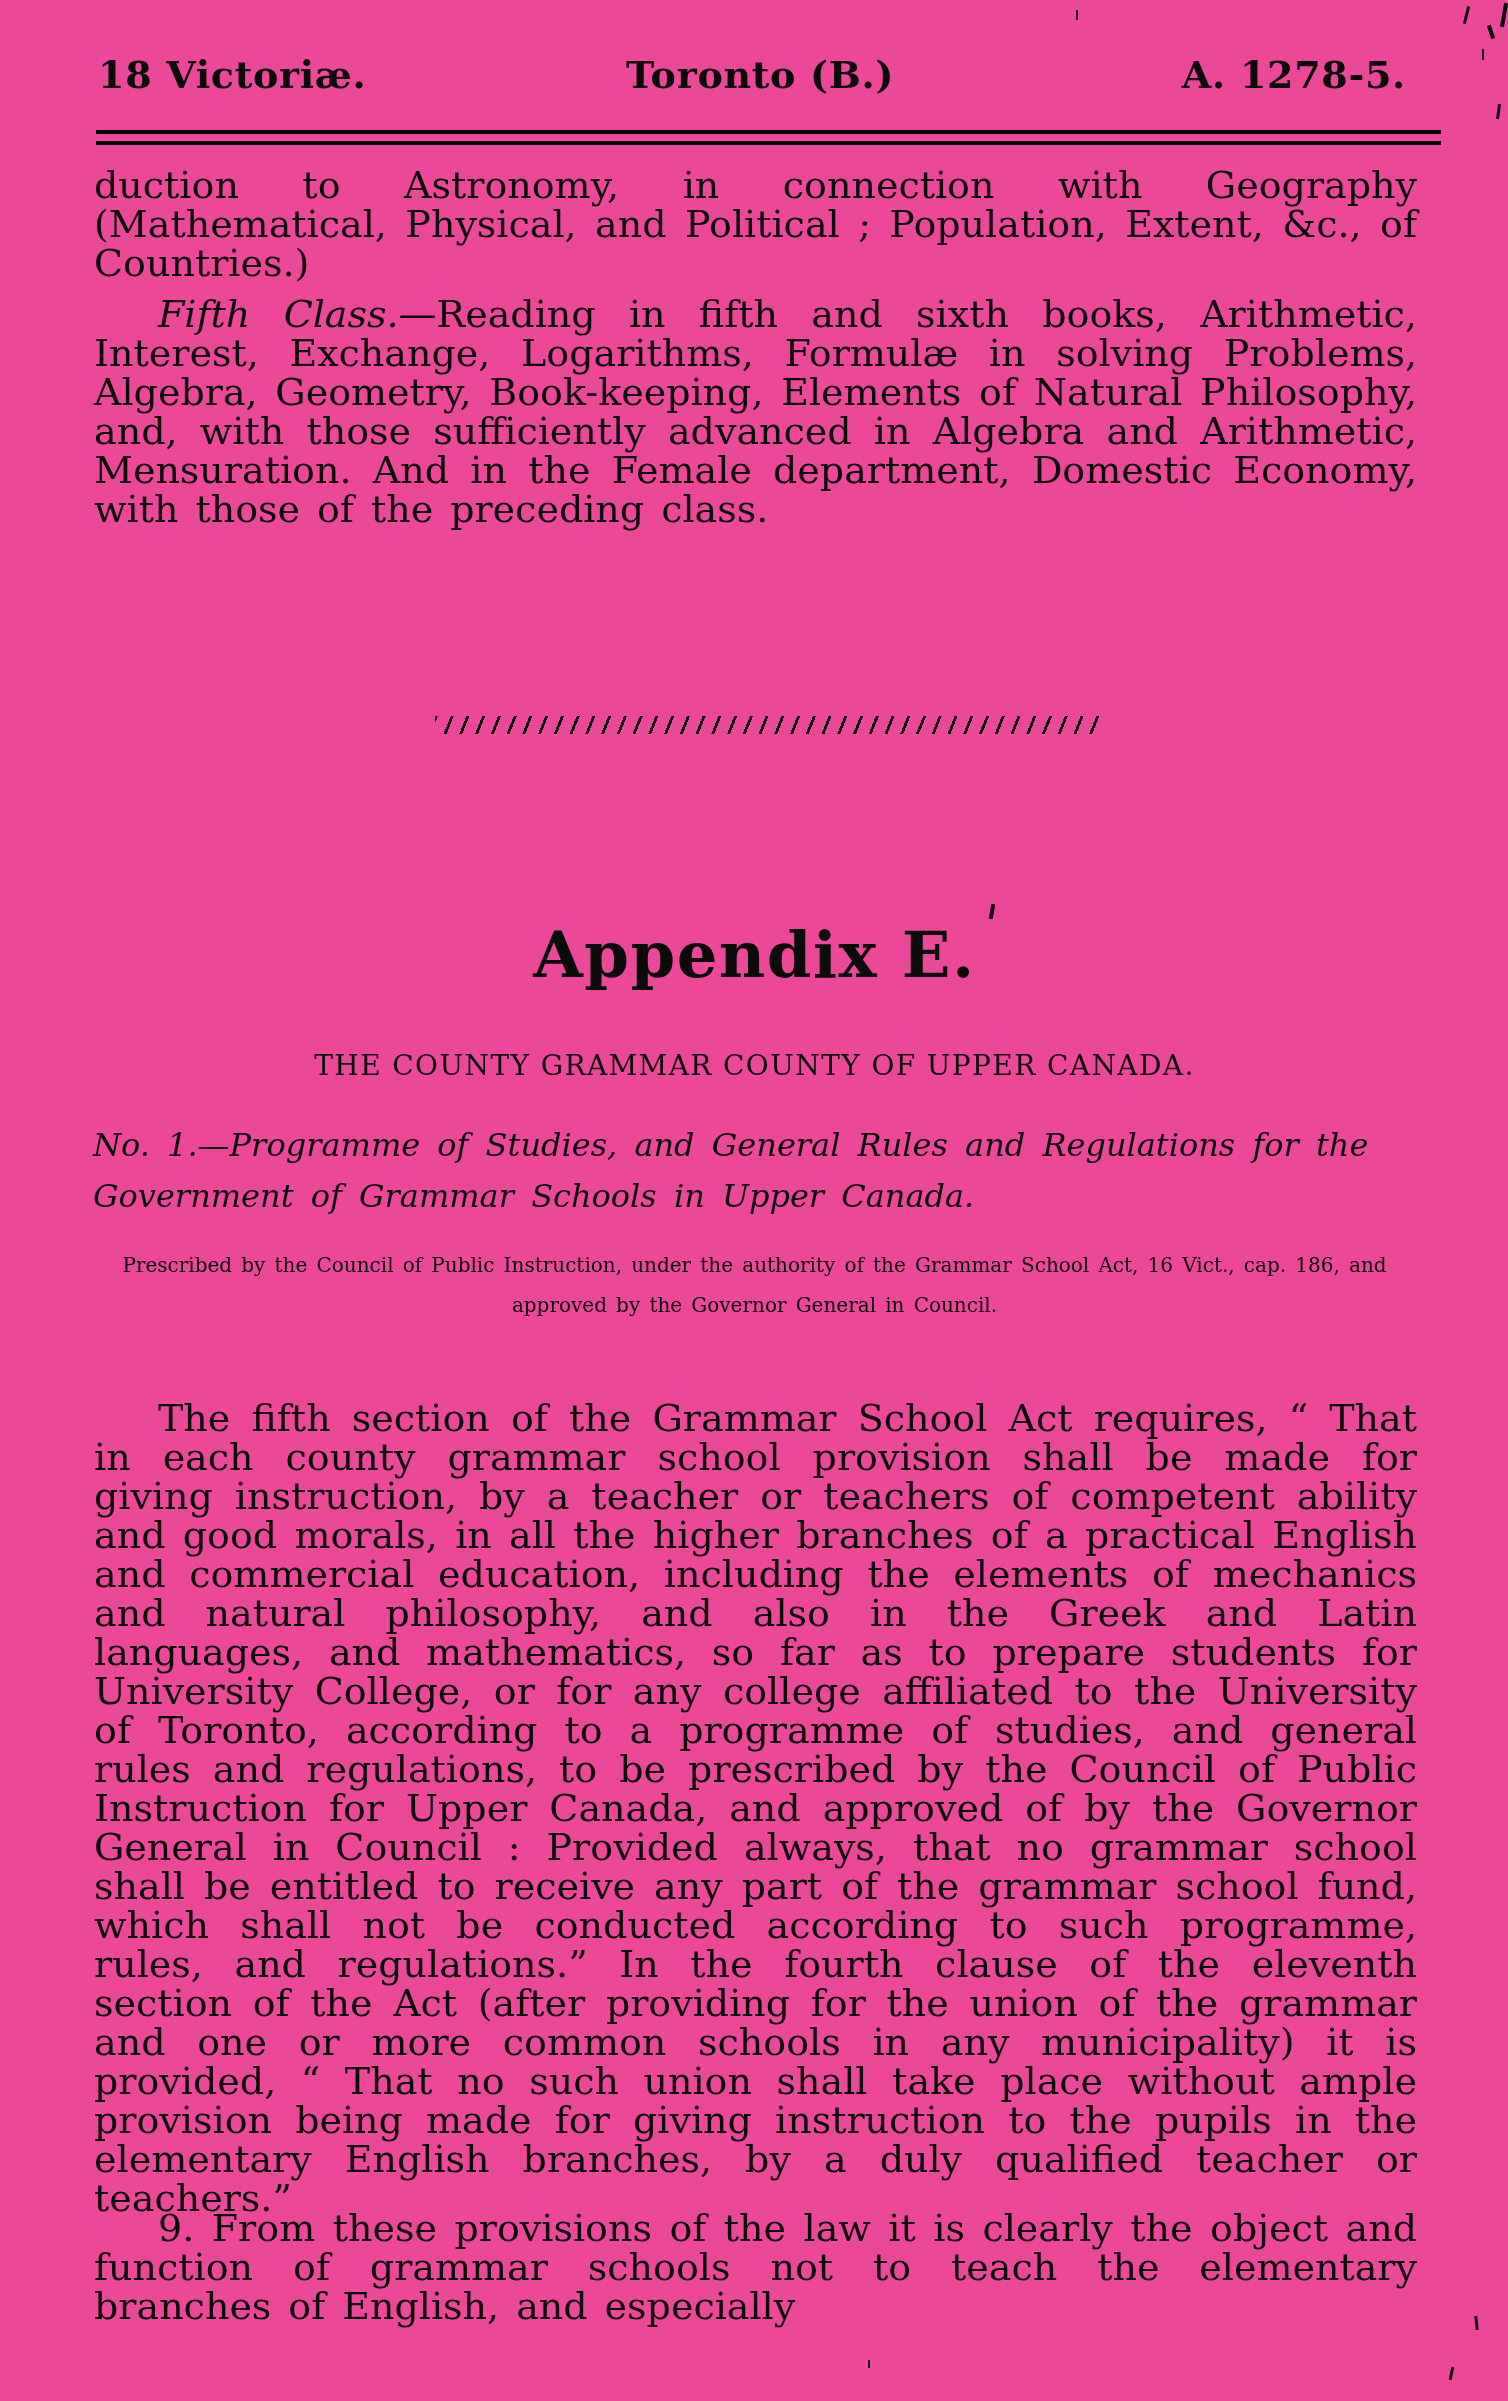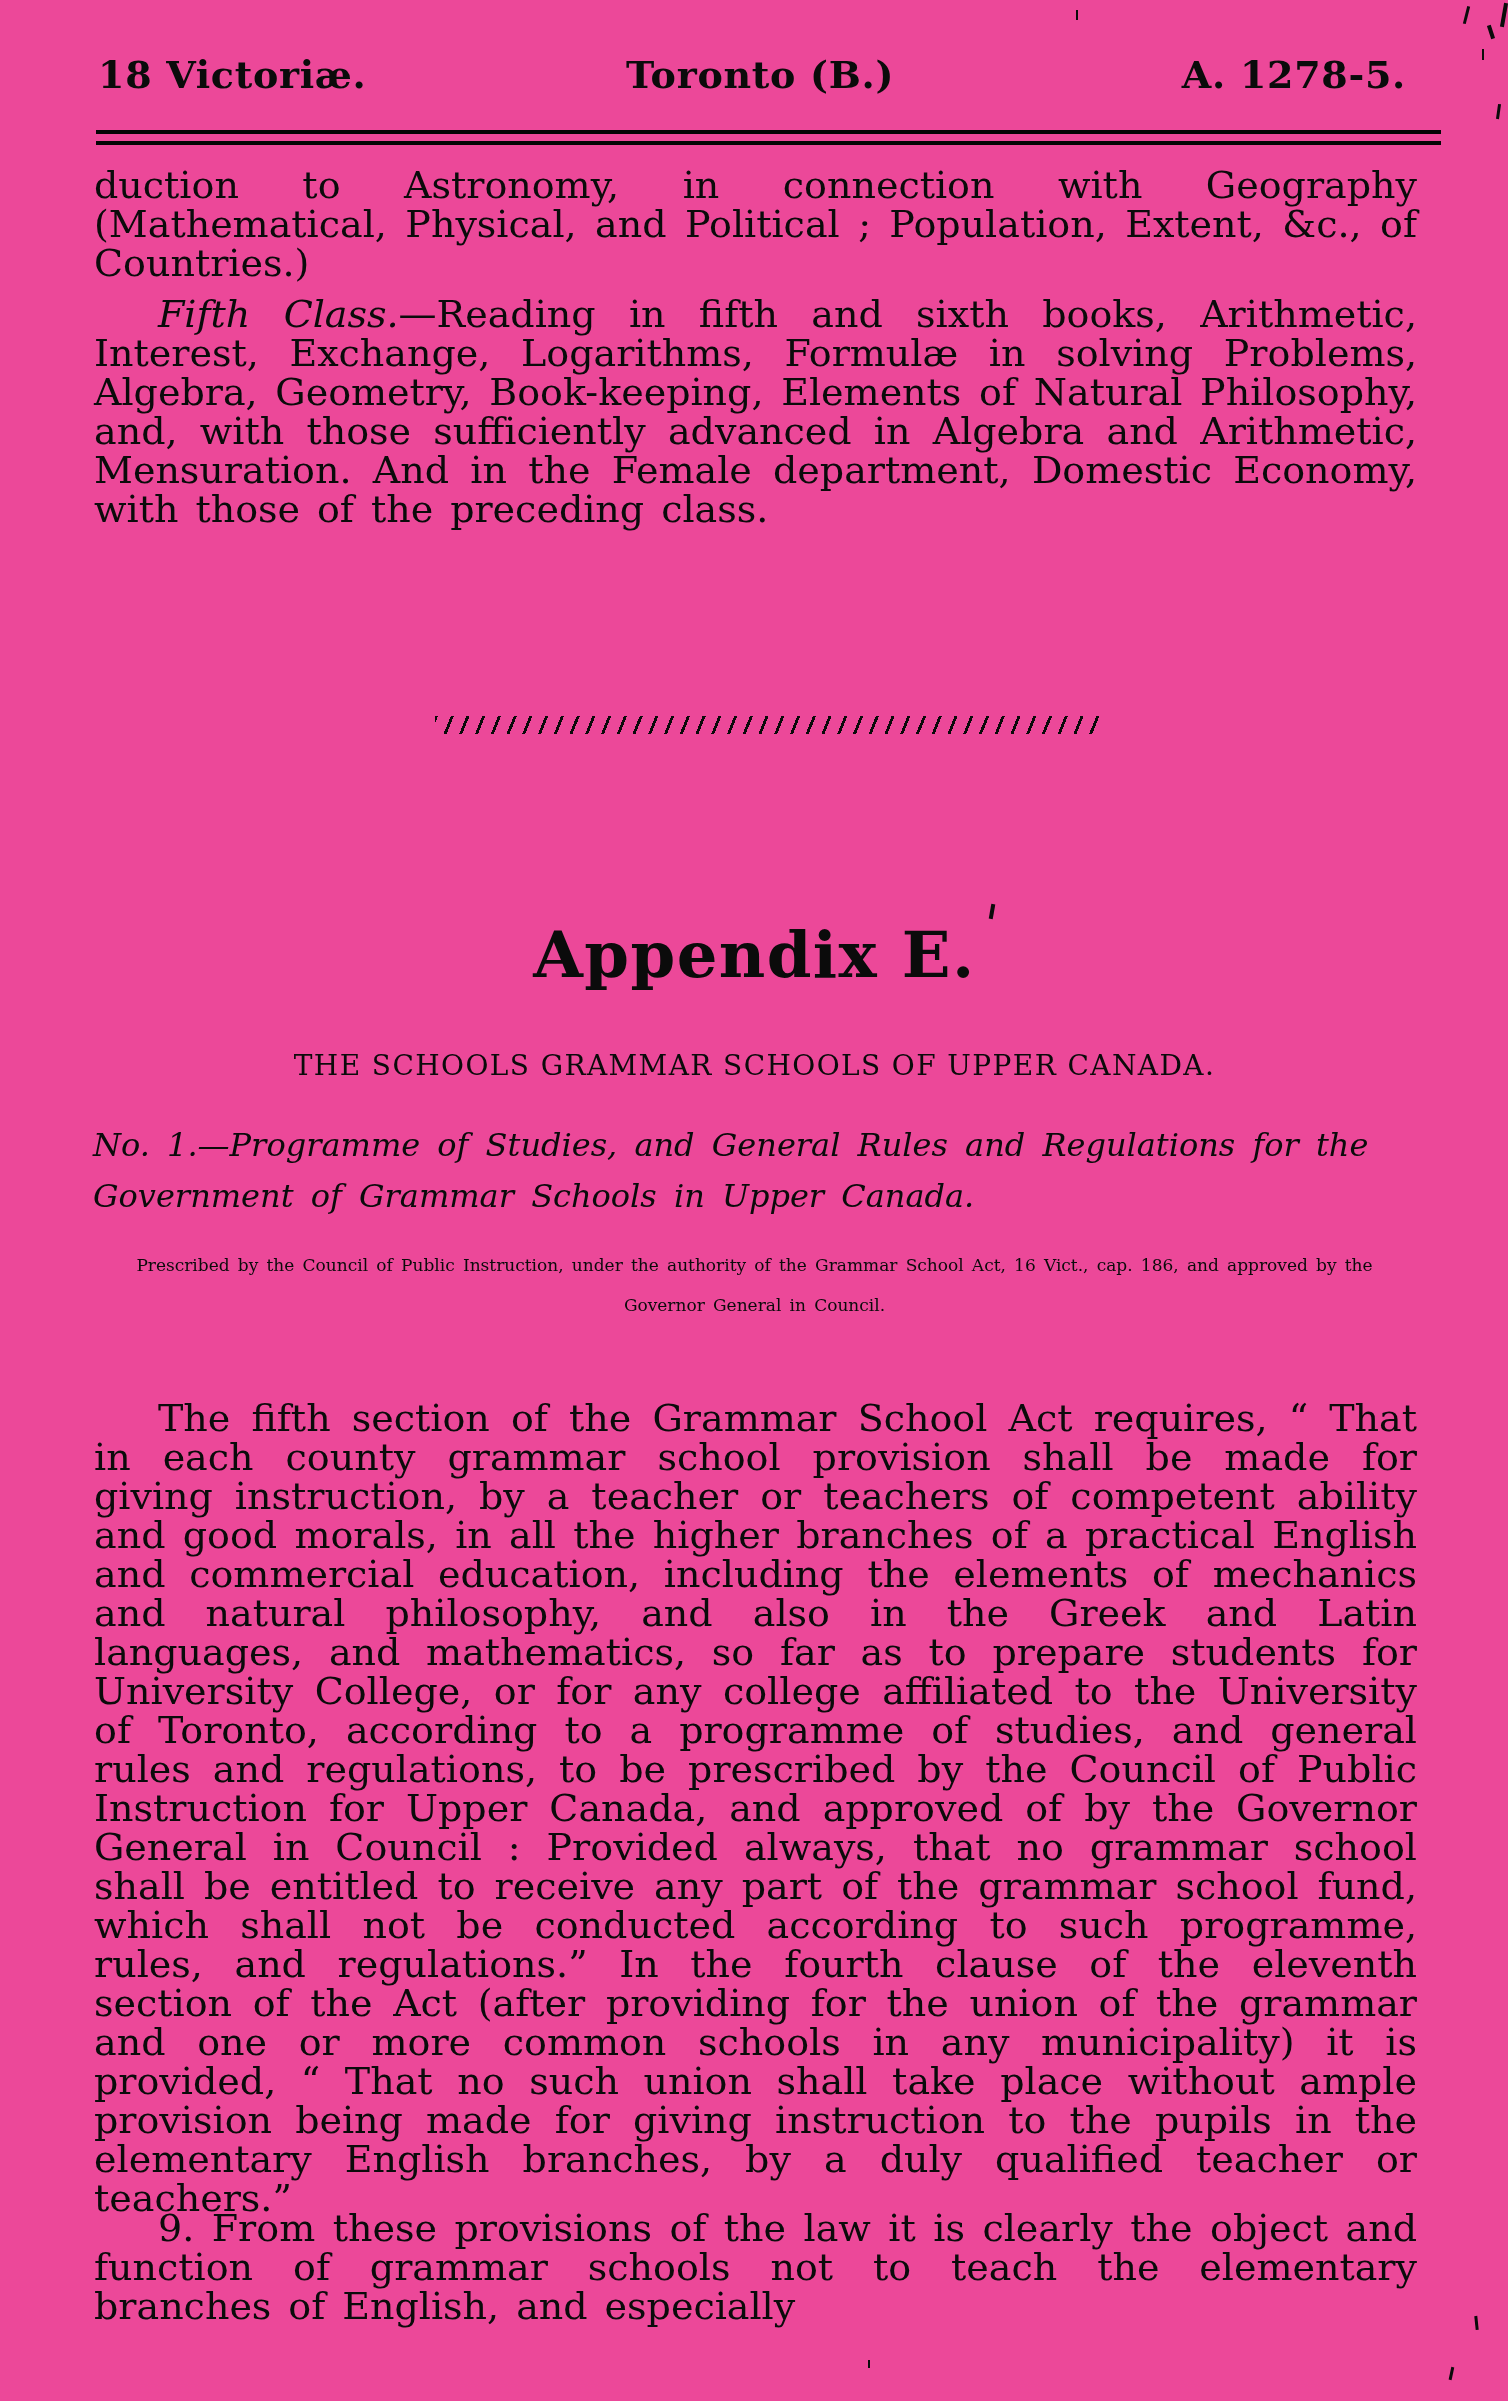--- a/index.html
+++ b/index.html
@@ -110,21 +110,21 @@
     line-height: 51px;
     word-spacing: 7px;
   }
   .prescribed {
     position: absolute;
     top: 1245px;
     left: 93px;
     width: 1323px;
     margin: 0;
     text-align: center;
-    font-size: 17px;
+    font-size: 20px;
     line-height: 40px;
     word-spacing: 2.8px;
   }
   .prefatory {
     position: absolute;
     top: 1344px;
     left: 0;
     width: 100%;
     margin: 0;
     text-align: center;
@@ -175,21 +175,21 @@
   <div class="double-rule"></div>
 
   <p class="body continuation">duction to Astronomy, in connection with Geography (Mathematical, Physical, and Political ; Population, Extent, &amp;c., of Countries.)</p>
 
   <p class="body fifth"><i>Fifth Class.</i><span>—Reading in fifth and sixth books, Arithmetic, Interest, Exchange, Logarithms, Formulæ in solving Problems, Algebra, Geometry, Book-keeping, Elements of Natural Philosophy, and, with those sufficiently advanced in Algebra and Arithmetic, Mensuration.  And in the Female department, Domestic Economy, with those of the preceding class.</span></p>
 
   <div class="squiggle"></div>
 
   <h1 class="appendix-heading">Appendix E.</h1>
 
-  <h2 class="section-title">THE SCHOOLS GRAMMAR SCHOOLS OF UPPER CANADA.</h2>
+  <h2 class="section-title">THE COUNTY GRAMMAR COUNTY OF UPPER CANADA.</h2>
 
   <p class="subtitle">No. 1.—Programme of Studies, and General Rules and Regulations for the Government of Grammar Schools in Upper Canada.</p>
 
   <p class="prescribed">Prescribed by the Council of Public Instruction, under the authority of the Grammar School Act, 16 Vict., cap. 186, and approved by the Governor General in Council.</p>
 
 
   <p class="body para1">The fifth section of the Grammar School Act requires, “ That in each county grammar school provision shall be made for giving instruction, by a teacher or teachers of competent ability and good morals, in all the higher branches of a practical English and commercial education, including the elements of mechanics and natural philosophy, and also in the Greek and Latin languages, and mathematics, so far as to prepare students for University College, or for any college affiliated to the University of Toronto, according to a programme of studies, and general rules and regulations, to be prescribed by the Council of Public Instruction for Upper Canada, and approved of by the Governor General in Council : Provided always, that no grammar school shall be entitled to receive any part of the grammar school fund, which shall not be conducted according to such programme, rules, and regulations.”  In the fourth clause of the eleventh section of the Act (after providing for the union of the grammar and one or more common schools in any municipality) it is provided, “ That no such union shall take place without ample provision being made for giving instruction to the pupils in the elementary English branches, by a duly qualified teacher or teachers.”</p>
 
   <p class="body para2">9. From these provisions of the law it is clearly the object and function of grammar schools not to teach the elementary branches of English, and especially</p>
 

